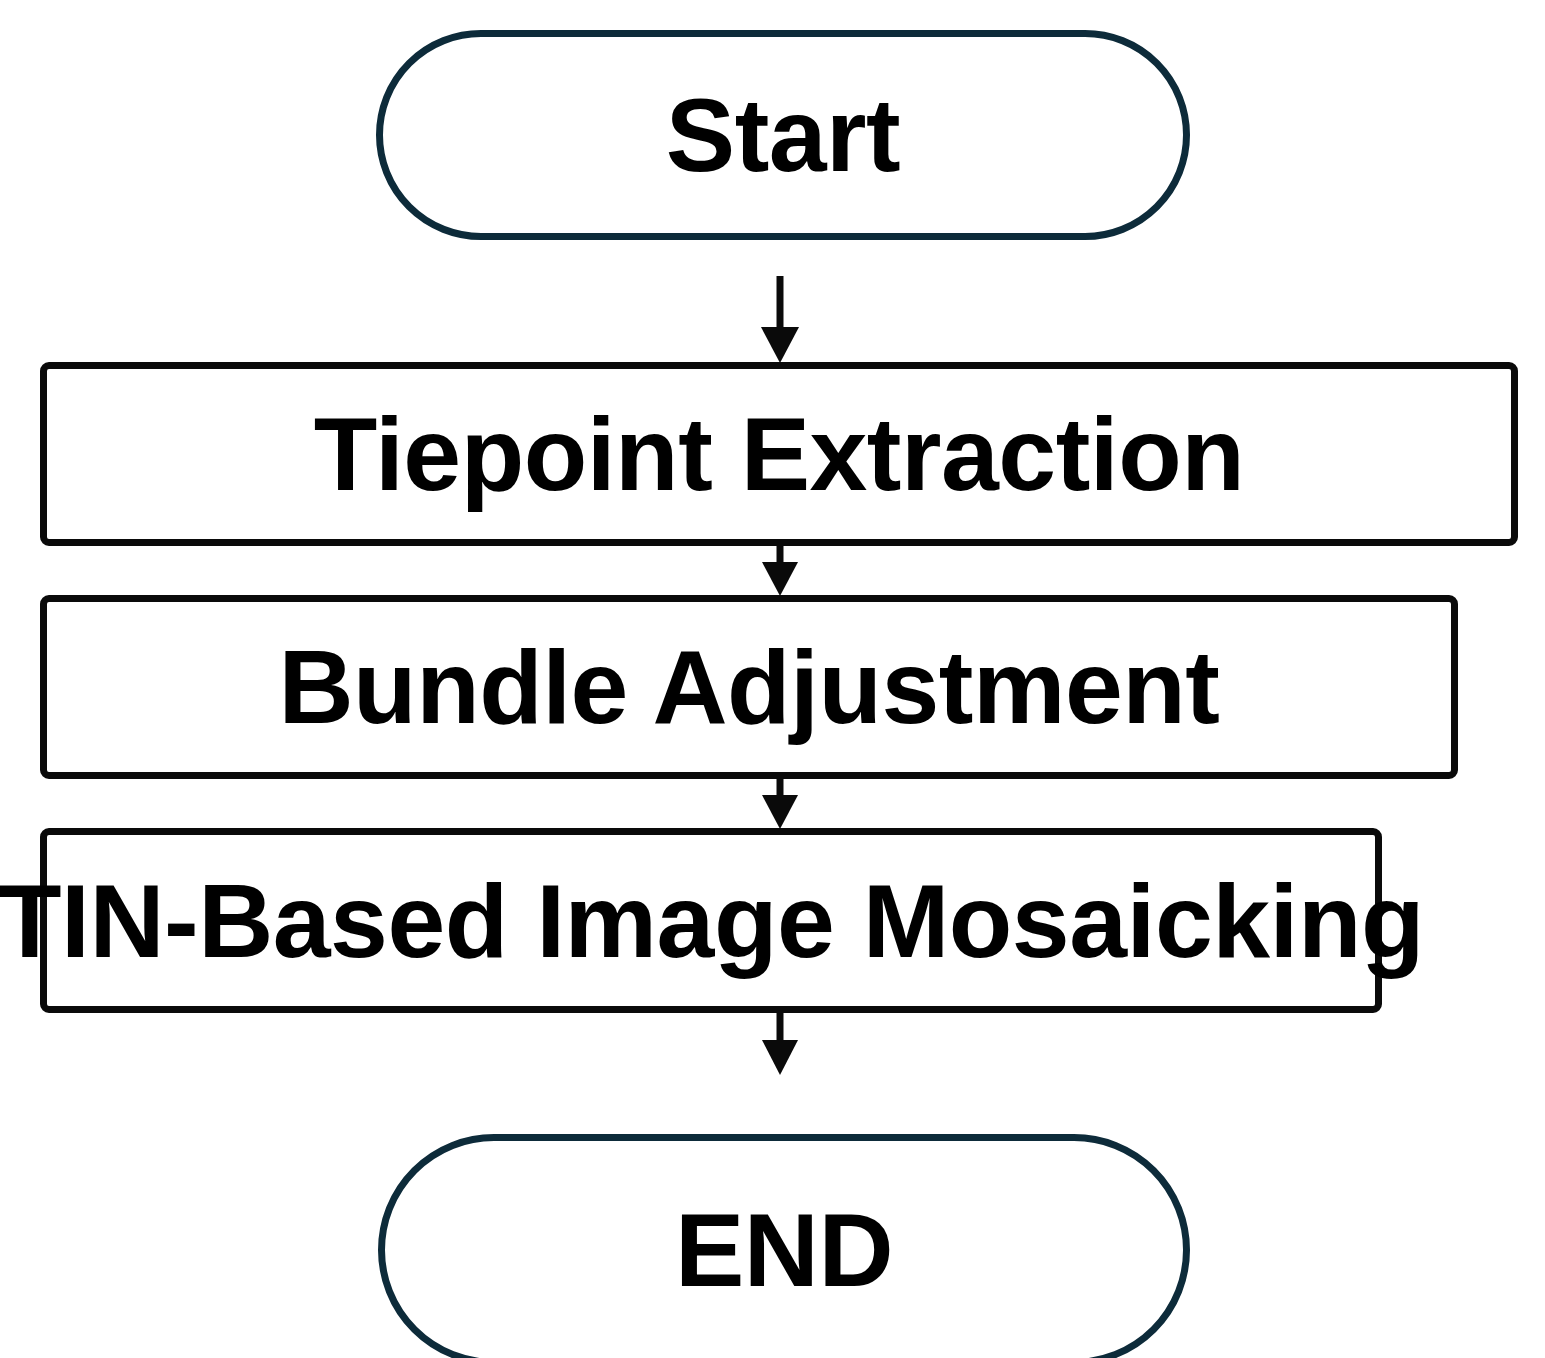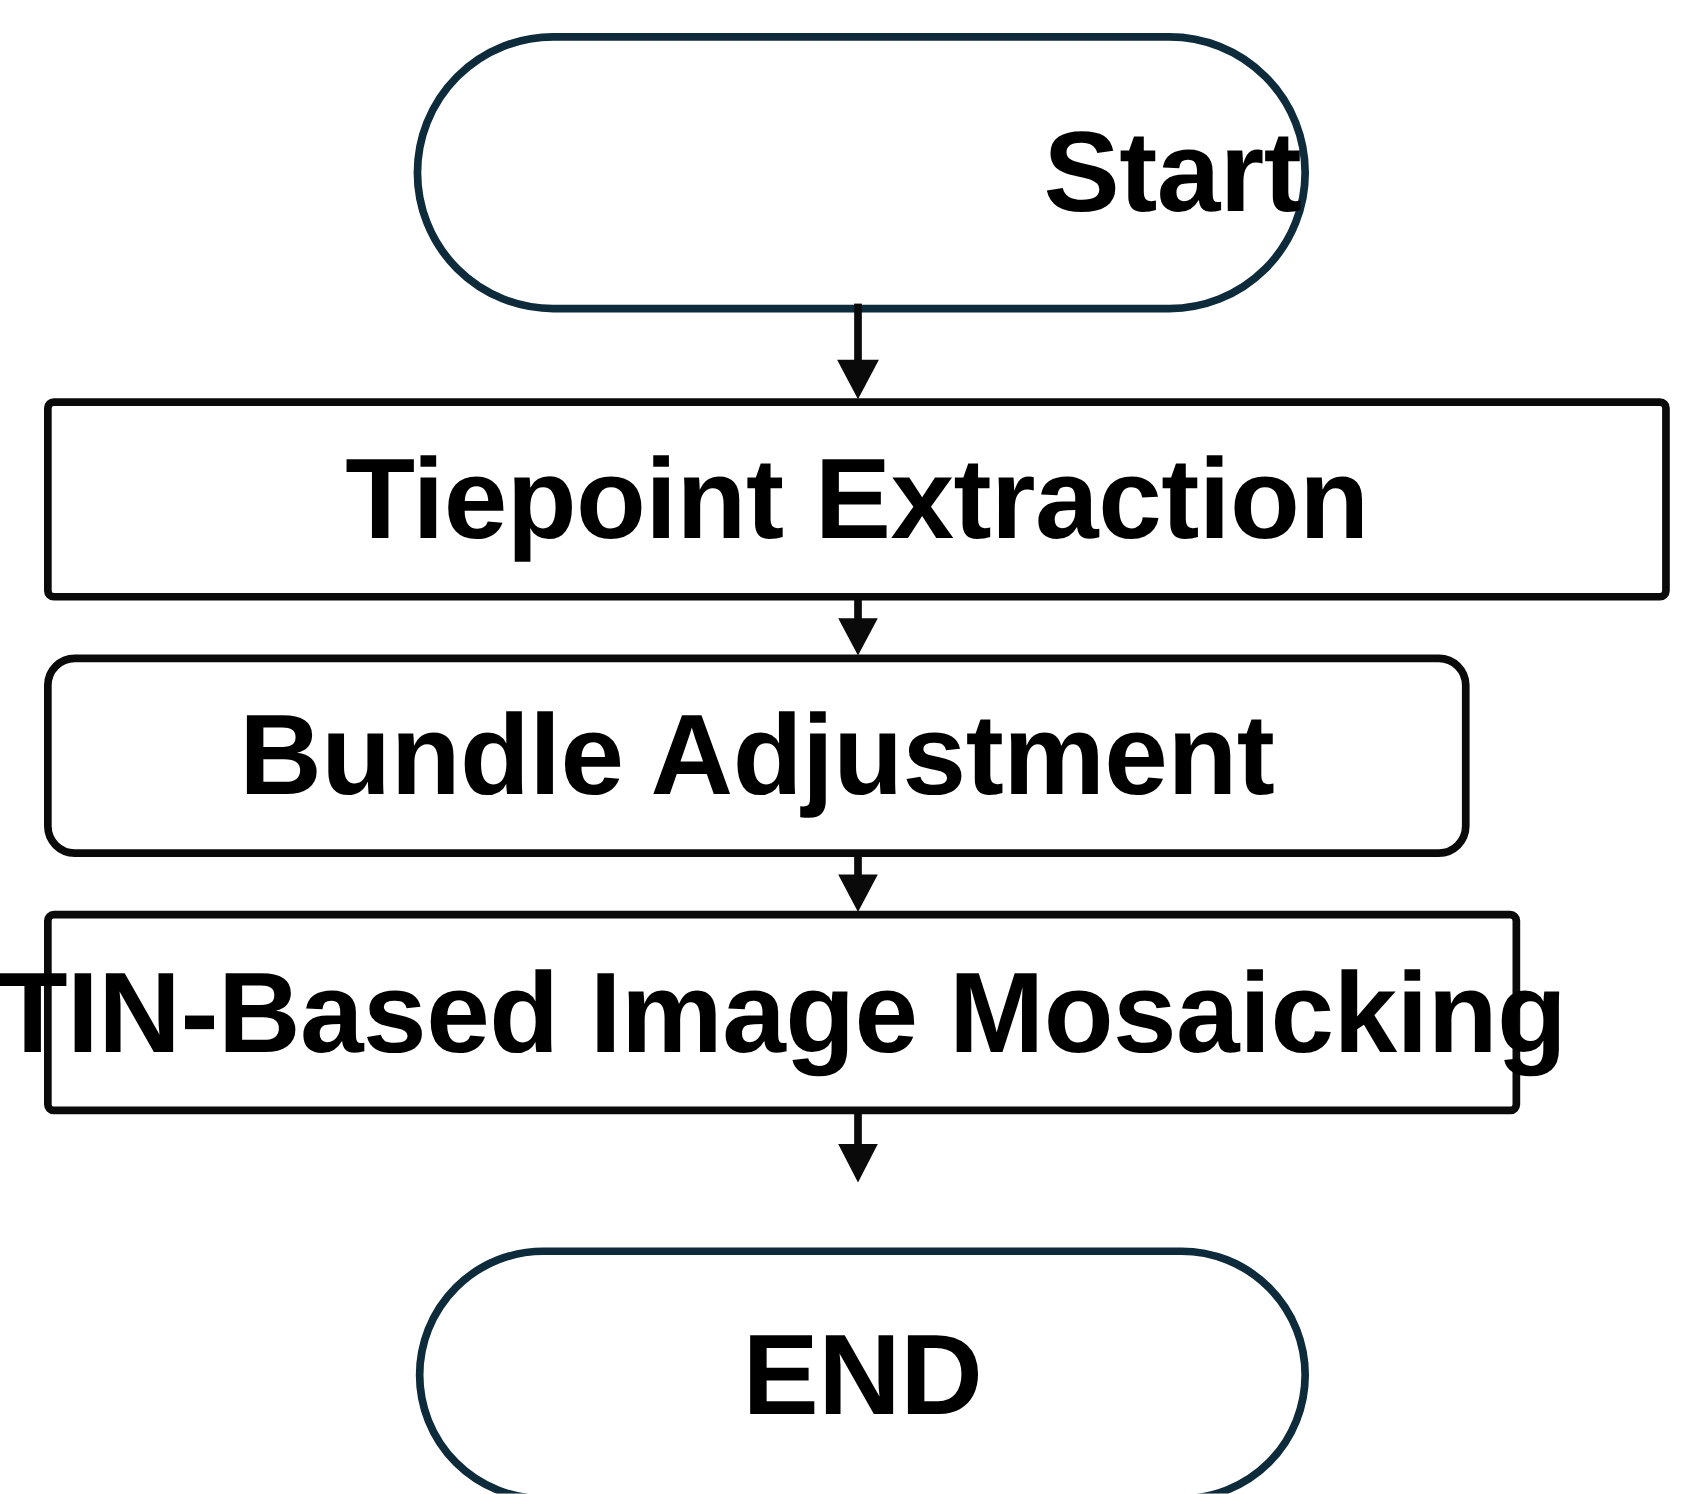--- a/index.html
+++ b/index.html
@@ -59,21 +59,21 @@
   .connector svg {
     display: block;
     overflow: visible;
   }
 </style>
 </head>
 <body>
 
 <div id="canvas">
 
-  <div class="node terminator" style="left:376px; top:30px; width:814px; height:254px;justify-content:flex-end;">
+  <div class="node terminator" style="left:376px; top:30px; width:814px; height:210px;">
     <span class="node-label">Start</span>
   </div>
 
   <div class="connector" style="left:756px; top:276px; width:48px; height:88px;">
     <svg width="48" height="88" viewBox="0 0 48 88" aria-hidden="true">
       <line x1="24" y1="0" x2="24" y2="64" stroke="#0a0a0a" stroke-width="7"></line>
       <polygon points="5,51 43,51 24,87" fill="#0a0a0a"></polygon>
     </svg>
   </div>
 
@@ -81,21 +81,21 @@
     <span class="node-label">Tiepoint Extraction</span>
   </div>
 
   <div class="connector" style="left:756px; top:545px; width:48px; height:52px;">
     <svg width="48" height="52" viewBox="0 0 48 52" aria-hidden="true">
       <line x1="24" y1="0" x2="24" y2="28" stroke="#0a0a0a" stroke-width="7"></line>
       <polygon points="6,17 42,17 24,51" fill="#0a0a0a"></polygon>
     </svg>
   </div>
 
-  <div class="node process" style="left:40px; top:595px; width:1296px; height:184px;border-radius:28px;">
+  <div class="node process" style="left:40px; top:595px; width:1418px; height:184px;">
     <span class="node-label">Bundle Adjustment</span>
   </div>
 
   <div class="connector" style="left:756px; top:778px; width:48px; height:52px;">
     <svg width="48" height="52" viewBox="0 0 48 52" aria-hidden="true">
       <line x1="24" y1="0" x2="24" y2="28" stroke="#0a0a0a" stroke-width="7"></line>
       <polygon points="6,17 42,17 24,51" fill="#0a0a0a"></polygon>
     </svg>
   </div>
 

